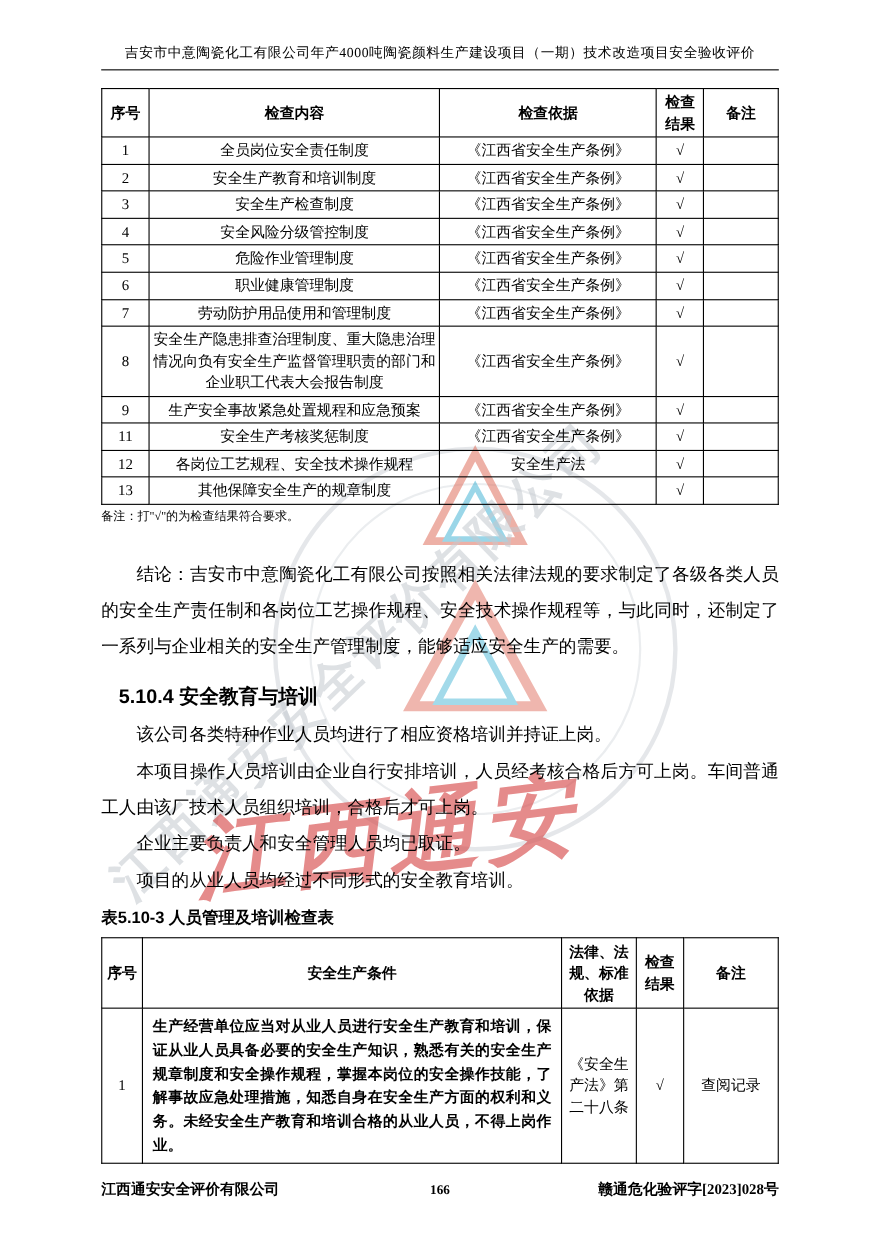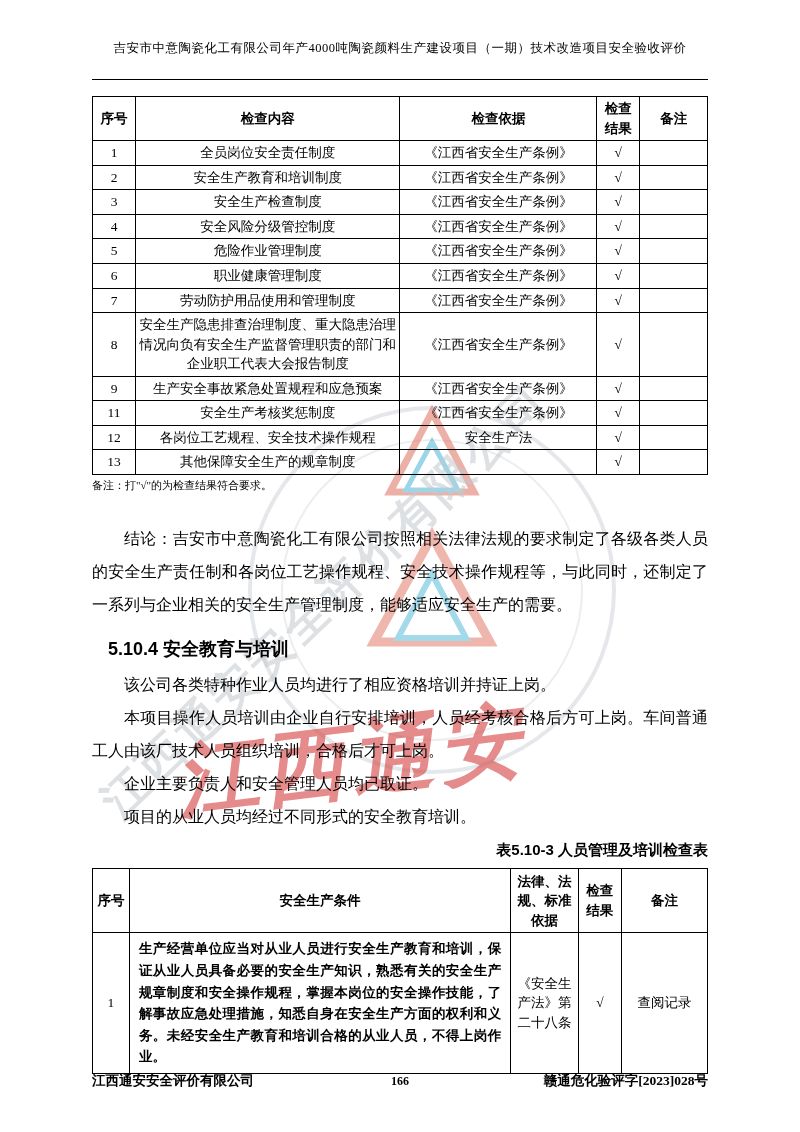--- a/index.html
+++ b/index.html
@@ -15,21 +15,21 @@
   }
   .wm {
     position:absolute; inset:0; z-index:0; pointer-events:none;
   }
   .content { position:relative; z-index:1; padding:40px 92px 0 92px; }
 
   .doc-header {
     text-align:center;
     font-size:12.5px;
     letter-spacing:0.5px;
-    padding-bottom:22px;
+    padding-bottom:6px;
     border-bottom:1.5px solid #000;
     margin-bottom:16px;
   }
 
   table.check { width:100%; border-collapse:collapse; font-size:13.5px; }
   table.check th, table.check td {
     border:1.2px solid #000;
     text-align:center;
     vertical-align:middle;
     padding:2px 3px;
@@ -49,21 +49,21 @@
   .conclusion { margin-top:30px; }
 
   .sec-heading {
     font-family:"Liberation Sans", sans-serif;
     font-weight:bold;
     font-size:18px;
     margin:16px 0 8px 16px;
   }
 
   .tbl-caption {
-    text-align:right;
+    text-align:left;
     font-family:"Liberation Sans", sans-serif;
     font-weight:bold;
     font-size:15px;
     margin:8px 0 8px 0;
   }
 
   table.check2 td.cond { text-align:justify; padding:5px 9px; line-height:1.6;font-weight:bold; }
   table.check2 th { height:64px; }
 
   .doc-footer {

